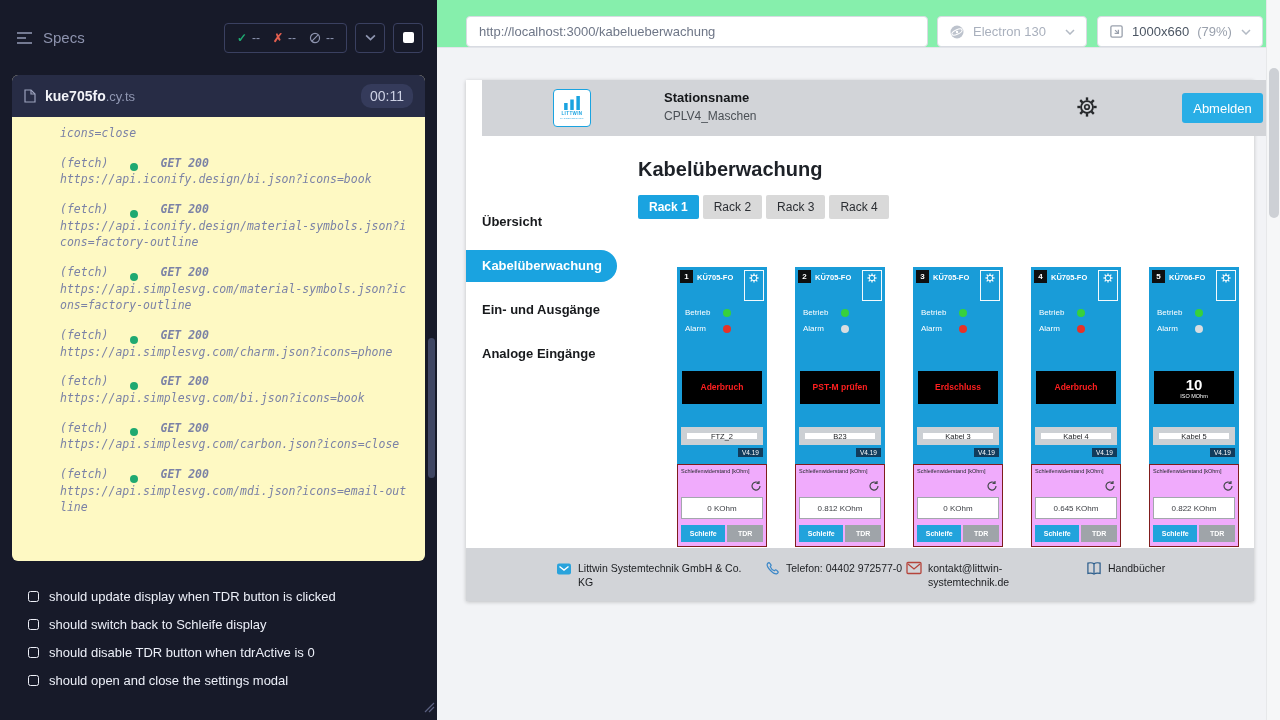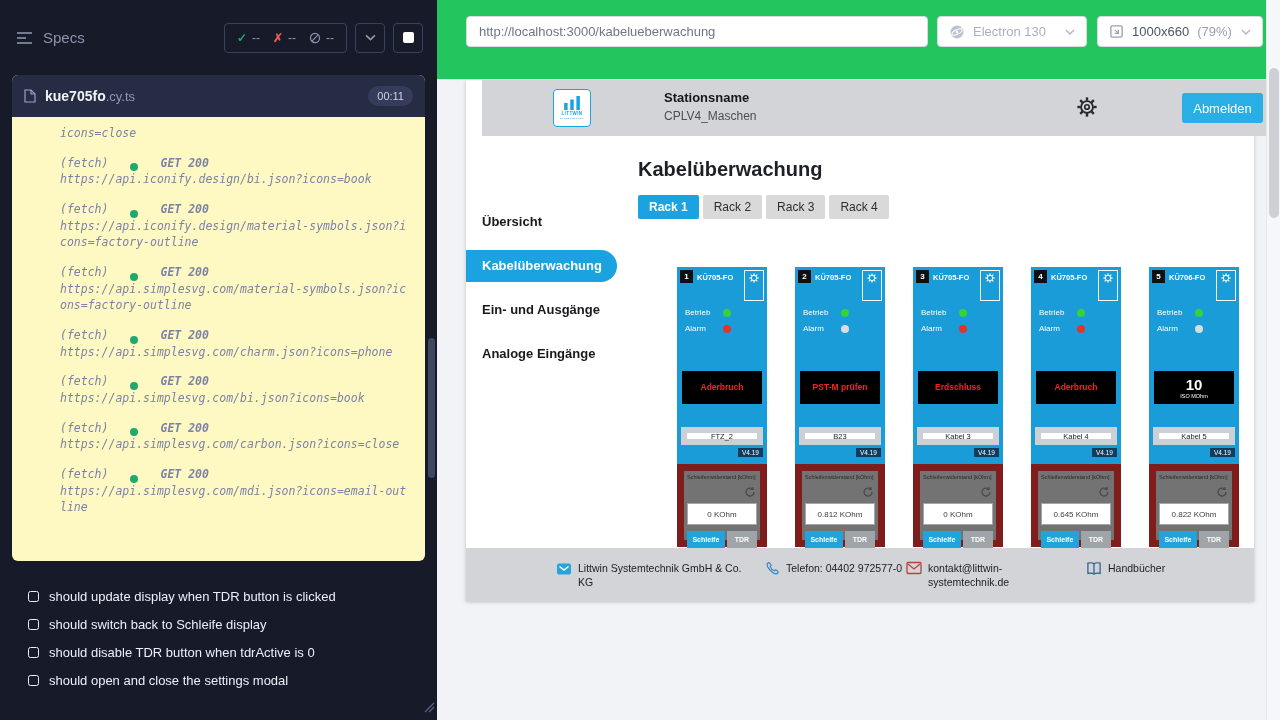--- a/index.html
+++ b/index.html
@@ -14,37 +14,37 @@
 .stats{display:flex;align-items:center;gap:13px;border:1px solid #3a4060;border-radius:4px;height:30px;padding:0 12px;font-size:12px;color:#9097b2}
 .stat{display:flex;align-items:center;gap:5px}
 .icon-check{color:#1fa971;font-size:12px;font-weight:bold}
 .icon-fail{color:#e45f4f;font-size:12px;font-weight:bold}
 .ctrl{width:30px;height:30px;border:1px solid #3a4060;border-radius:4px;display:flex;align-items:center;justify-content:center;cursor:pointer}
 .stop-square{width:11px;height:11px;background:#fff;border-radius:2px}
 .spec-panel{margin:0 12px;background:#fef9c3;border-radius:6px;height:486px;overflow:hidden}
 .spec-bar{height:42px;background:#272c45;display:flex;align-items:center;padding:0 12px;gap:9px}
 .spec-name{font-size:14px;font-weight:bold;color:#f2f3f8;cursor:pointer}
 .spec-ext{color:#9097b2;font-weight:normal;font-size:13px}
-.spec-time{margin-left:auto;background:#353b5b;border-radius:10px;padding:4px 9px;font-size:11px;color:#cdd1e4}
+.spec-time{margin-left:auto;background:#353b5b;border-radius:10px;padding:4px 9px;font-size:14px;color:#cdd1e4}
 .log{padding:8px 12px 0 48px;font-family:"DejaVu Sans Mono",monospace;font-style:italic;font-size:11.5px;color:#7b82a6;line-height:1.45}
 .log-entry{margin-bottom:13px;cursor:pointer}
 .log-head{display:flex;align-items:flex-end;gap:22px}
 .log-dot{width:8px;height:8px;border-radius:50%;background:#1fa971;display:inline-block;flex:none}
 .log-status{font-weight:bold}
 .log-url{word-break:break-all}
 .tests{margin-top:22px}
 .test{display:flex;align-items:flex-start;gap:10px;padding:5px 14px 5px 28px;color:#eceff8;font-size:13px;line-height:18px;cursor:pointer}
 .test-box{width:11px;height:11px;border:1.6px solid #eef0f8;border-radius:2.5px;flex:none;margin-top:3px}
 .runner-scroll{position:absolute;right:1px;top:70px;bottom:18px;width:8px}
 .runner-scroll .thumb{position:absolute;top:268px;width:7px;height:140px;background:#3f4663;border-radius:4px;cursor:pointer}
 .resize-corner{position:absolute;right:2px;bottom:3px}
 
 
 .stage{position:absolute;left:437px;top:0;right:14px;bottom:0}
-.topbar{height:80px;background:#22c55e;border-bottom:1px solid #e2e4e9;position:relative;z-index:2}
+.topbar{height:48px;background:#86efac;border-bottom:1px solid #e2e4e9;position:relative;z-index:2}
 .url-input{position:absolute;left:29px;top:16px;width:462px;height:31px;border:1px solid #d8dbe2;border-radius:4px;padding:0 12px;font-size:13px;color:#6e7687;font-family:"Liberation Sans",sans-serif;background:#fff;outline:none}
 .selectbox{position:absolute;top:16px;height:31px;border:1px solid #d8dbe2;border-radius:4px;background:#fff;display:flex;align-items:center;gap:8px;padding:0 11px;font-size:13px;cursor:pointer}
 .browser-select{left:500px;width:150px;color:#a9b0bd}
 .viewport-select{left:660px;width:166px}
 .vp-size{color:#4b5563}
 .vp-zoom{color:#9aa1ad}
 .sel-chevron{margin-left:auto}
 .preview{position:absolute;left:0;right:0;top:64px;bottom:0;background:#f2f3f6}
 
 
@@ -78,21 +78,21 @@
 .led-label{width:30px}
 .led{width:8px;height:8px;border-radius:50%;flex:none}
 .led.green{background:#37d13c}
 .display{position:absolute;left:5px;top:104px;width:80px;height:33px;background:#000;display:flex;flex-direction:column;align-items:center;justify-content:center;text-align:center}
 .fault{color:#ff1f1f;font-size:8.5px;font-weight:bold;line-height:1.15;padding:0 2px}
 .big{color:#fff;font-size:15px;font-weight:bold;line-height:1}
 .sub{color:#fff;font-size:5.5px;margin-top:1px}
 .name-strip{position:absolute;left:4px;top:160px;width:82px;height:18px;background:#ccd0d4;padding:6px}
 .name-inner{background:#fff;height:100%;display:flex;align-items:center;justify-content:center;font-size:7.5px;color:#1c1e21}
 .version{position:absolute;right:4px;top:181px;background:#113c5c;color:#fff;font-size:6.5px;padding:1px 4px}
-.meas{position:absolute;left:0;top:197px;width:90px;height:83px;background:#737373;border:7px solid #7f1d1d;padding:3px}
+.meas{position:absolute;left:0;top:197px;width:90px;height:83px;background:#f0abfc;border:1px solid #7f1d1d;padding:3px}
 .meas-label{font-size:5.5px;color:#26292d}
 .refresh-btn{position:absolute;right:4px;top:13px;cursor:pointer}
 .value-box{position:absolute;left:3px;right:3px;top:32px;height:22px;border:1px solid #a3a7ad;display:flex;align-items:center;justify-content:center;font-size:8px;color:#3a3d42;background:#fff}
 .btns{position:absolute;left:3px;right:3px;top:60px;display:flex;gap:2px}
 .cbtn{height:17px;color:#fff;font-size:7px;font-weight:bold;display:flex;align-items:center;justify-content:center;cursor:pointer}
 .btn-schleife{flex:1.25;background:#22a3dc}
 .btn-tdr{flex:1;background:#9fa4a9}
 .aut-footer{position:absolute;left:0;bottom:0;width:100%;height:53px;background:#d2d4d8}
 .f-item{position:absolute;top:13px;display:flex;gap:6px;align-items:flex-start}
 .f-text{font-size:10.5px;color:#1b1d20;line-height:1.35}

